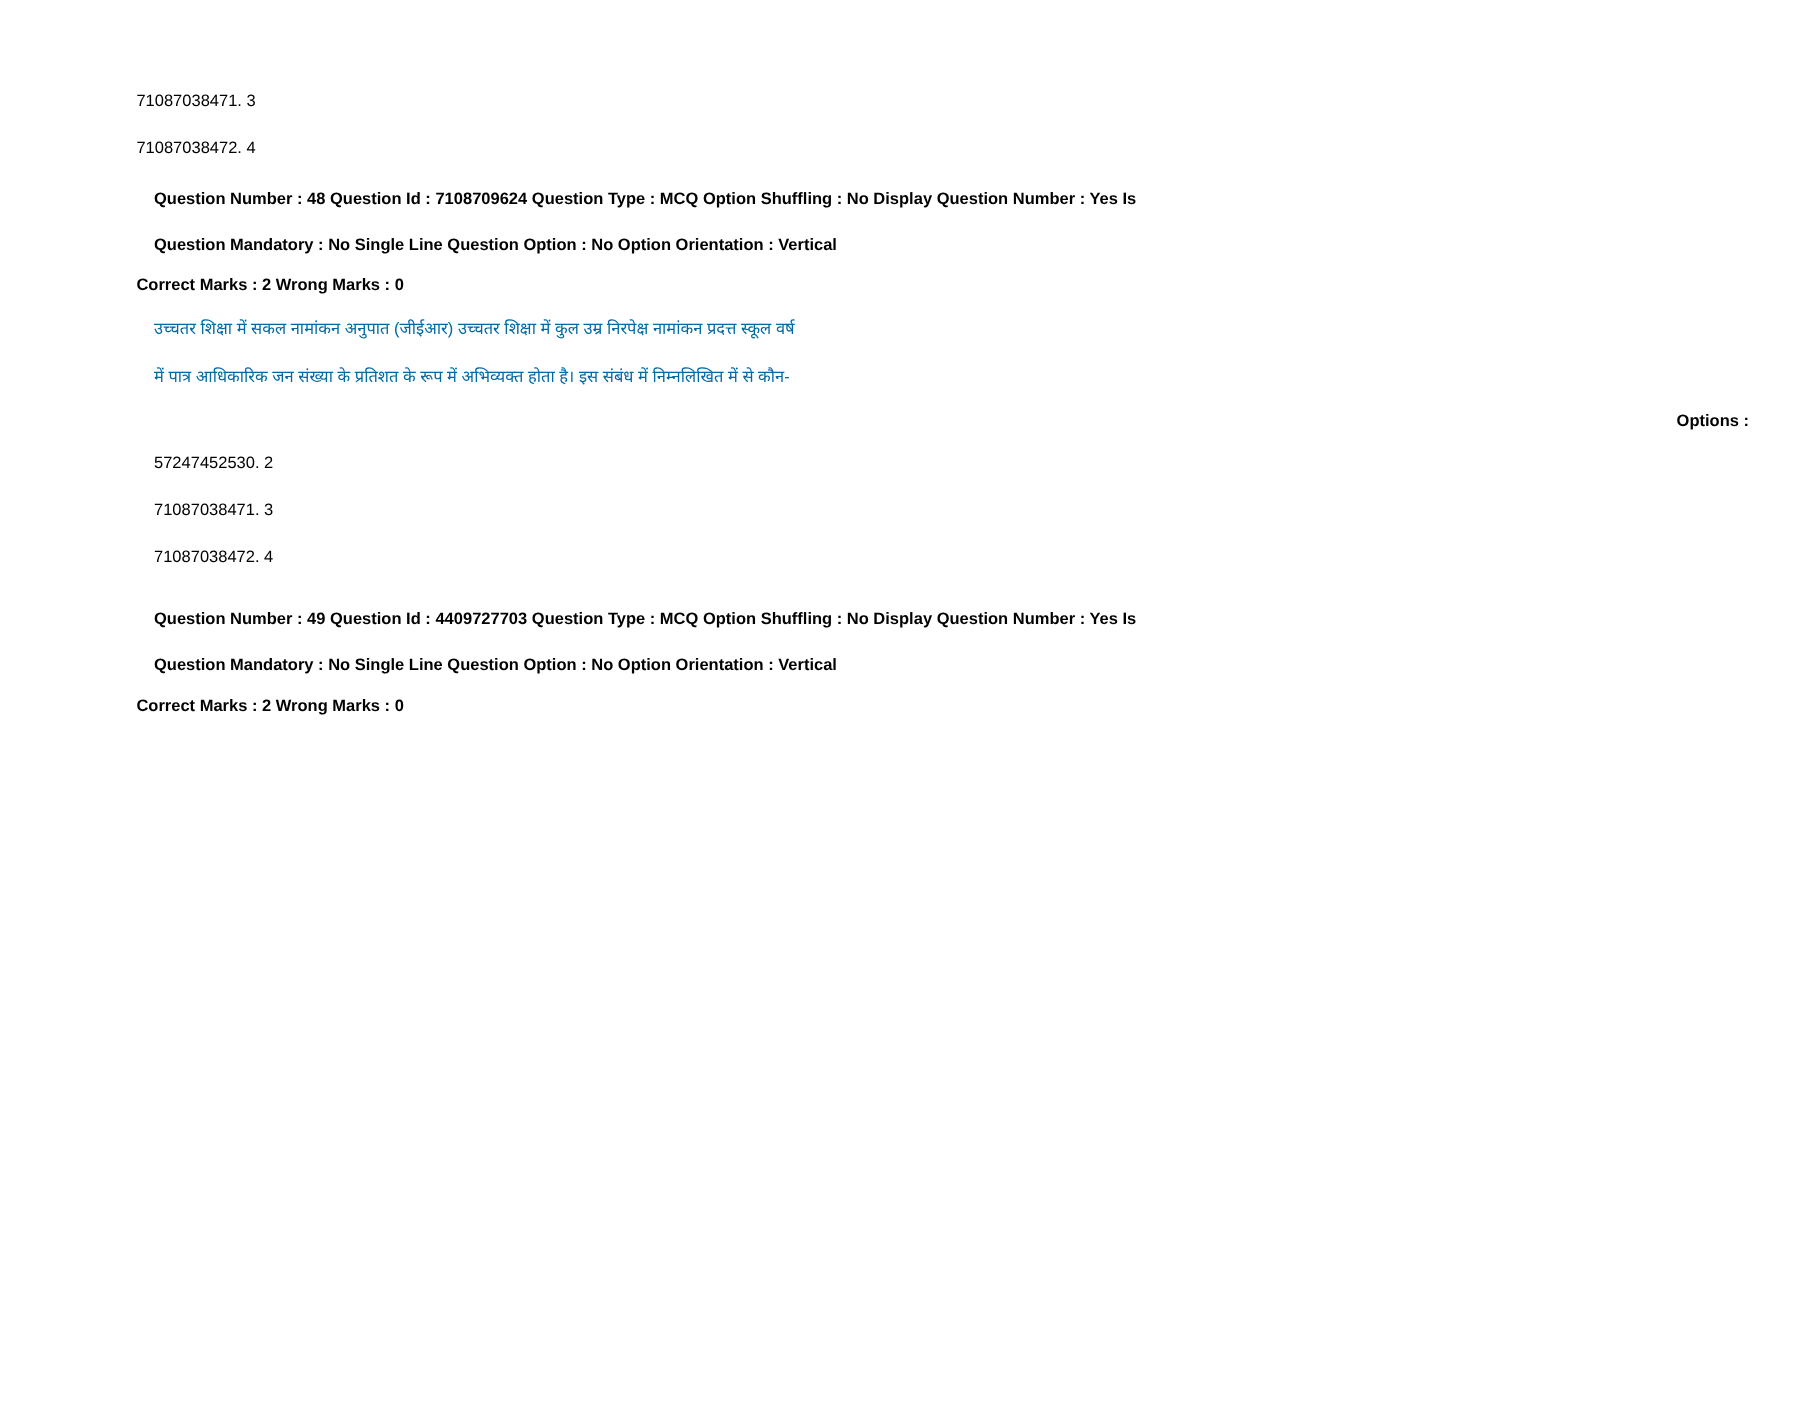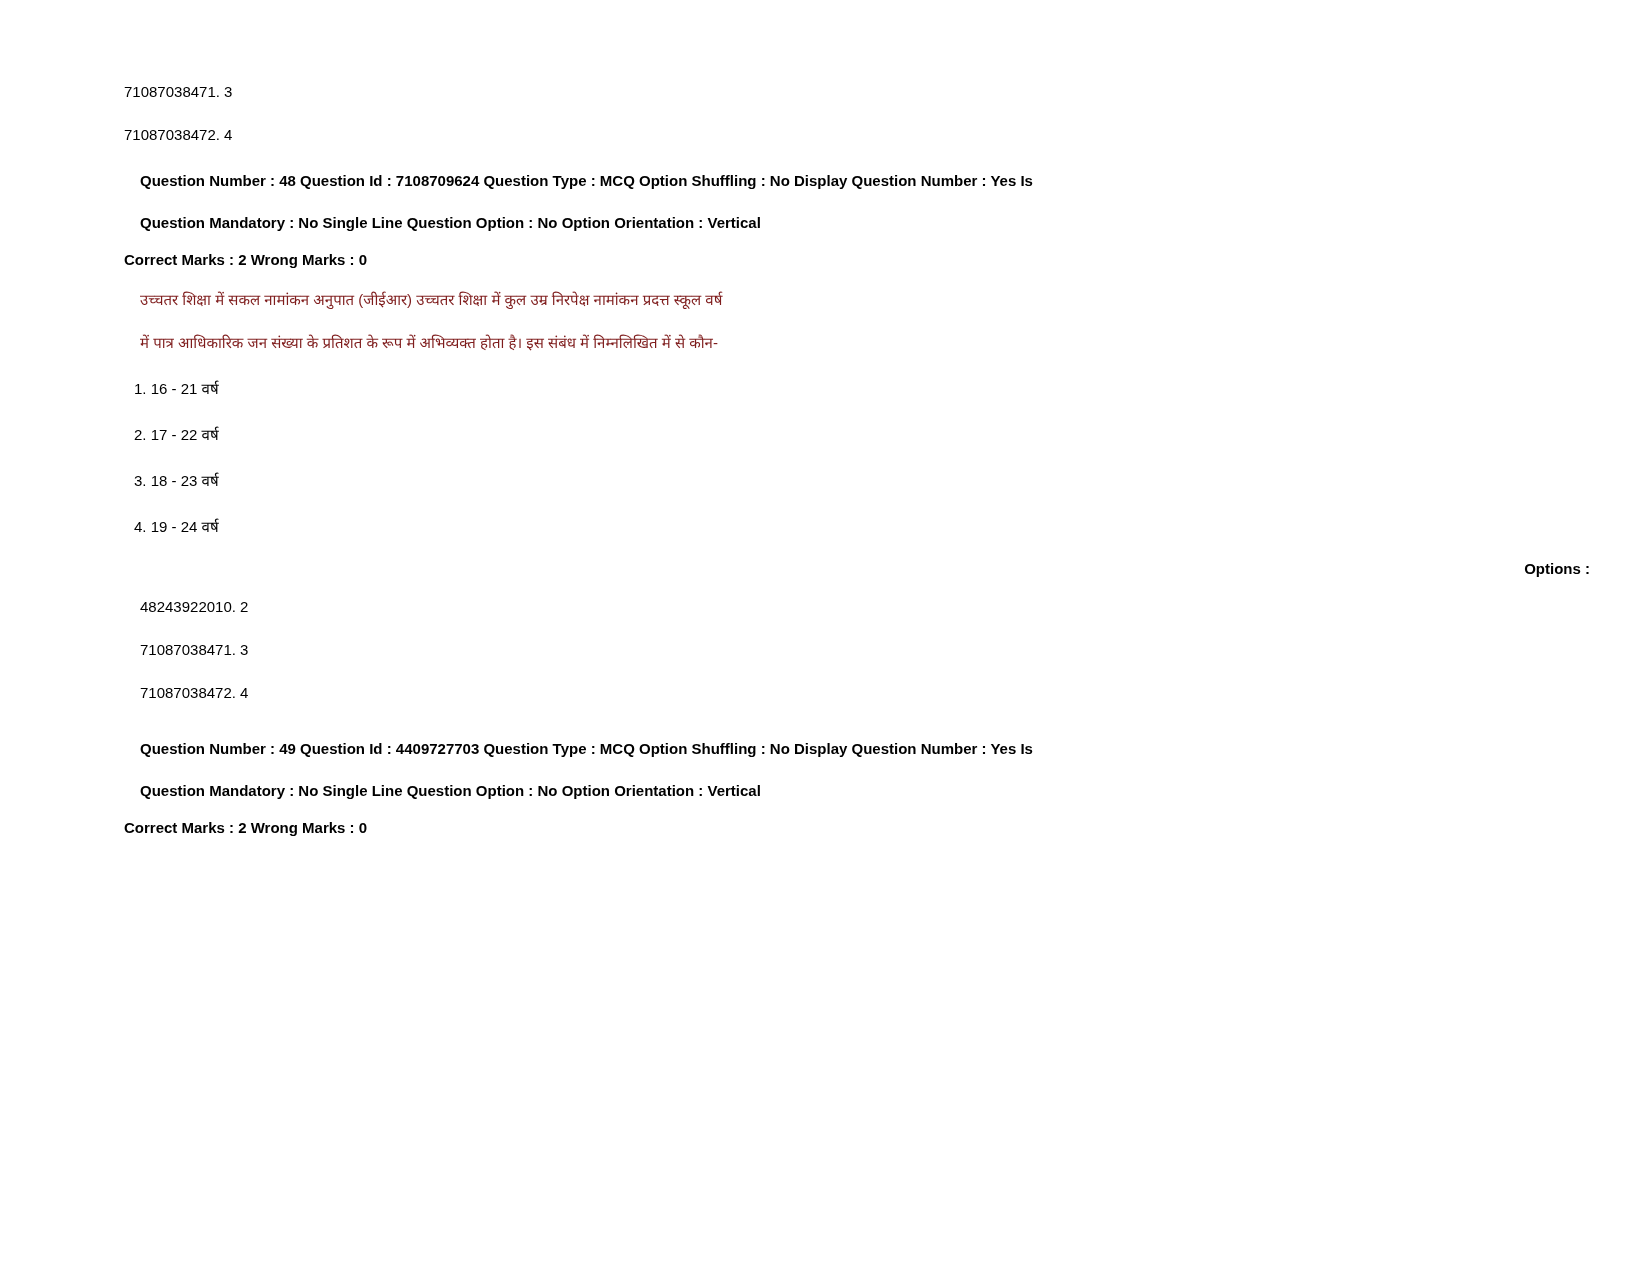--- a/index.html
+++ b/index.html
@@ -26,21 +26,21 @@
       margin-bottom: 6px;
     }
     .marks-line {
       font-weight: bold;
       margin-bottom: 18px;
     }
     .question-body {
       font-size: 15px;
       line-height: 1.8;
       margin-bottom: 18px;
-      color: #7f1d1d;
+      color: #0369a1;
     }
     .options-list {
       margin-left: 10px;
       margin-bottom: 18px;
       line-height: 2.0;
     }
     .options-label {
       font-weight: bold;
       margin-bottom: 4px;
       text-align: right;
@@ -66,30 +66,24 @@
     <div>Question Number : 48 Question Id : 7108709624 Question Type : MCQ Option Shuffling : No Display Question Number : Yes Is</div>
     <div>Question Mandatory : No Single Line Question Option : No Option Orientation : Vertical</div>
   </div>
   <div class="marks-line">Correct Marks : 2 Wrong Marks : 0</div>
 
   <div class="question-body">
     <div>उच्चतर शिक्षा में सकल नामांकन अनुपात (जीईआर) उच्चतर शिक्षा में कुल उम्र निरपेक्ष नामांकन प्रदत्त स्कूल वर्ष</div>
     <div>में पात्र आधिकारिक जन संख्या के प्रतिशत के रूप में अभिव्यक्त होता है। इस संबंध में निम्नलिखित में से कौन-</div>
   </div>
 
-  <div class="options-list">
-    <div>1. 16 - 21 वर्ष</div>
-    <div>2. 17 - 22 वर्ष</div>
-    <div>3. 18 - 23 वर्ष</div>
-    <div>4. 19 - 24 वर्ष</div>
-  </div>
 
   <div class="options-label">Options :</div>
   <div class="answer-options">
-    <div>48243922010. 2</div>
+    <div>57247452530. 2</div>
     <div>71087038471. 3</div>
     <div>71087038472. 4</div>
   </div>
 </div>
 
 <div class="section-divider">
   <div class="question-header">
     <div>Question Number : 49 Question Id : 4409727703 Question Type : MCQ Option Shuffling : No Display Question Number : Yes Is</div>
     <div>Question Mandatory : No Single Line Question Option : No Option Orientation : Vertical</div>
   </div>

